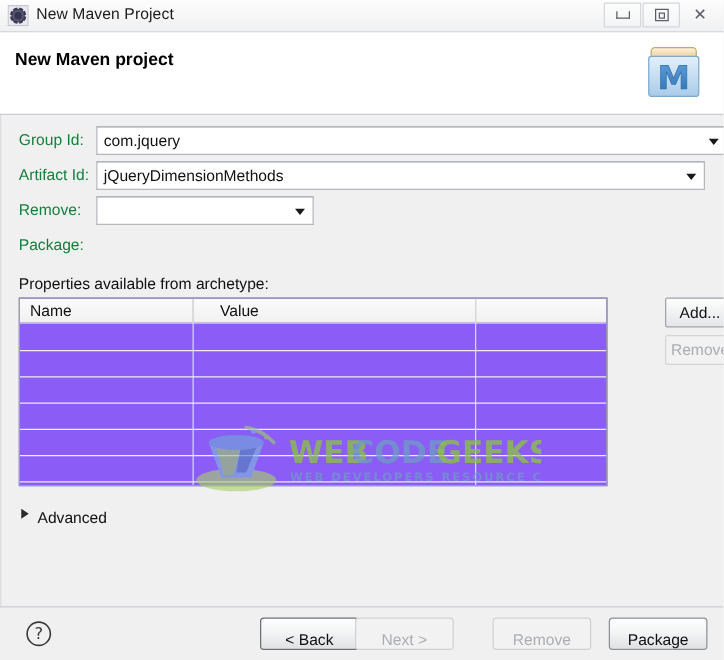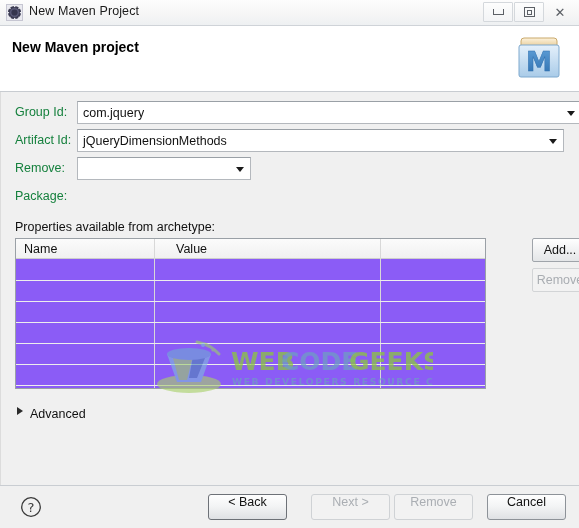--- a/index.html
+++ b/index.html
@@ -313,21 +313,21 @@
     left: 20px; top: 10px;
     width: 22px; height: 22px;
   }
   .btn {
     position: absolute;
     top: 8px;
     width: 79px;
     height: 26px;
     box-sizing: border-box;
     display: flex;
-    align-items: flex-start;
+    align-items: flex-end;
     justify-content: center;
     font-size: 12.5px;
     border-radius: 3px;
   }
   .btn.enabled {
     border: 1px solid #8d9298;
     background: linear-gradient(180deg, #fefefe 0%, #f3f4f5 46%, #dfe1e4 100%);
     color: #111111;
   }
   .btn.default {
@@ -483,24 +483,24 @@
 
   <div class="footer">
     <svg class="help-icon" viewBox="0 0 22 22">
       <circle cx="11" cy="11" r="9.3" fill="none" stroke="#3a3a3a" stroke-width="1.3"></circle>
       <text x="11" y="15.6" font-family="DejaVu Sans, sans-serif" font-size="13" text-anchor="middle" fill="#3a3a3a">?</text>
     </svg>
 
     <div class="btn enabled default" style="left:208px;">
       <span>&lt; Back</span>
     </div>
-    <div class="btn disabled" style="left:311px;">
+    <div class="btn disabled" style="left:284px;">
       <span>Next &gt;</span>
     </div>
     <div class="btn disabled" style="left:394px;">
       <span>Remove</span>
     </div>
     <div class="btn enabled" style="left:487px;">
-      <span>Cancel</span>
+      <span>Package</span>
     </div>
   </div>
 
 </div>
 
 </body></html>

